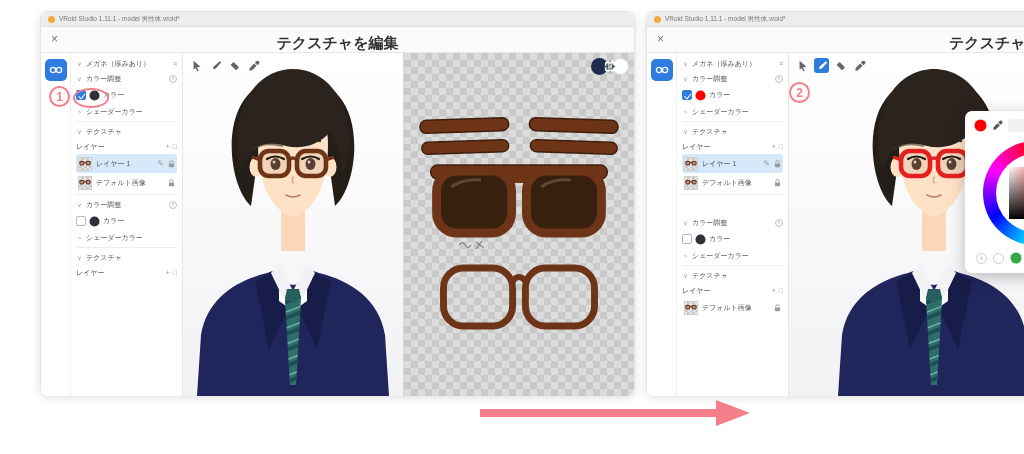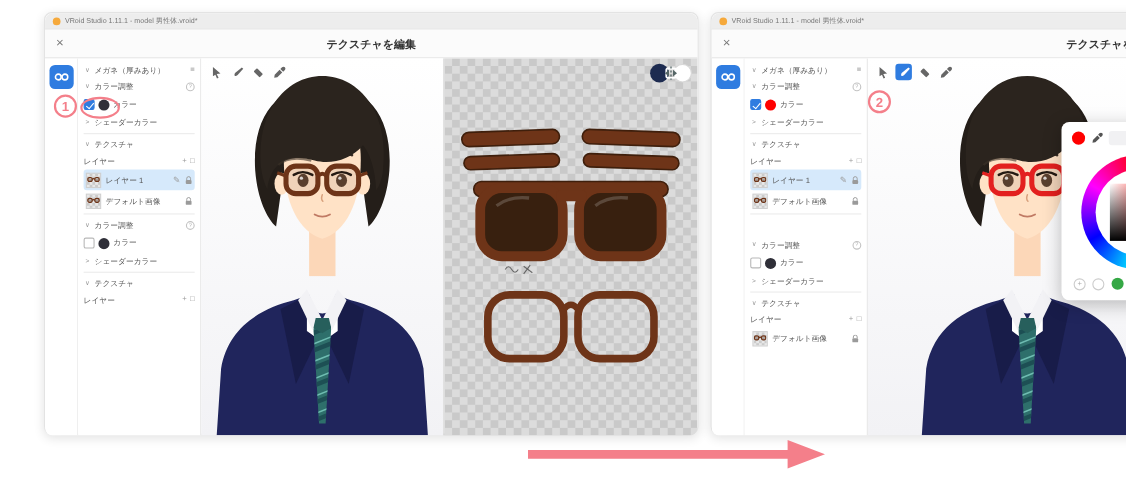--- a/index.html
+++ b/index.html
@@ -10,21 +10,21 @@
   .window{position:absolute;top:11px;height:384px;background:#fff;border:1px solid #e3e3e3;border-radius:7px;box-shadow:0 3px 10px rgba(0,0,0,.12)}
   .window.left{left:40px;width:595px}
   .window.right{left:646px;width:728px}
 
   .titlebar{height:15px;background:#ededed;border-bottom:1px solid #dedede;border-radius:7px 7px 0 0;display:flex;align-items:center;gap:4px;padding:0 7px}
   .app-dot{width:7px;height:7px;border-radius:50%;background:#f6a93b;flex:0 0 auto}
   .titlebar-text{font-size:6.5px;color:#777;white-space:nowrap;overflow:hidden}
 
   .headerbar{height:26px;position:relative;background:#fbfbfb;border-bottom:1px solid #e7e7e7}
   .close-btn{position:absolute;left:10px;top:5px;font-size:12px;color:#777;line-height:14px;cursor:default}
-  .header-title{position:absolute;left:0;right:0;top:7px;text-align:center;font-size:10px;font-weight:bold;color:#333;white-space:nowrap}
+  .header-title{position:absolute;left:0;right:0;top:7px;text-align:center;font-size:15px;font-weight:bold;color:#333;white-space:nowrap}
 
   .content{display:flex;height:343px;border-radius:0 0 7px 7px;overflow:hidden}
 
   
   .iconstrip{width:30px;flex:0 0 30px;border-right:1px solid #efefef;display:flex;flex-direction:column;align-items:center;padding-top:6px;background:#fff}
   .glasses-tool{width:22px;height:22px;border-radius:5px;background:#2f7ce0;display:flex;align-items:center;justify-content:center}
 
   
   .sidebar{width:112px;flex:0 0 112px;border-right:1px solid #e7e7e7;background:#fff;padding:3px 5px;font-size:7px;color:#555;overflow:hidden}
   .row{display:flex;align-items:center;gap:3px;height:15px;white-space:nowrap}

